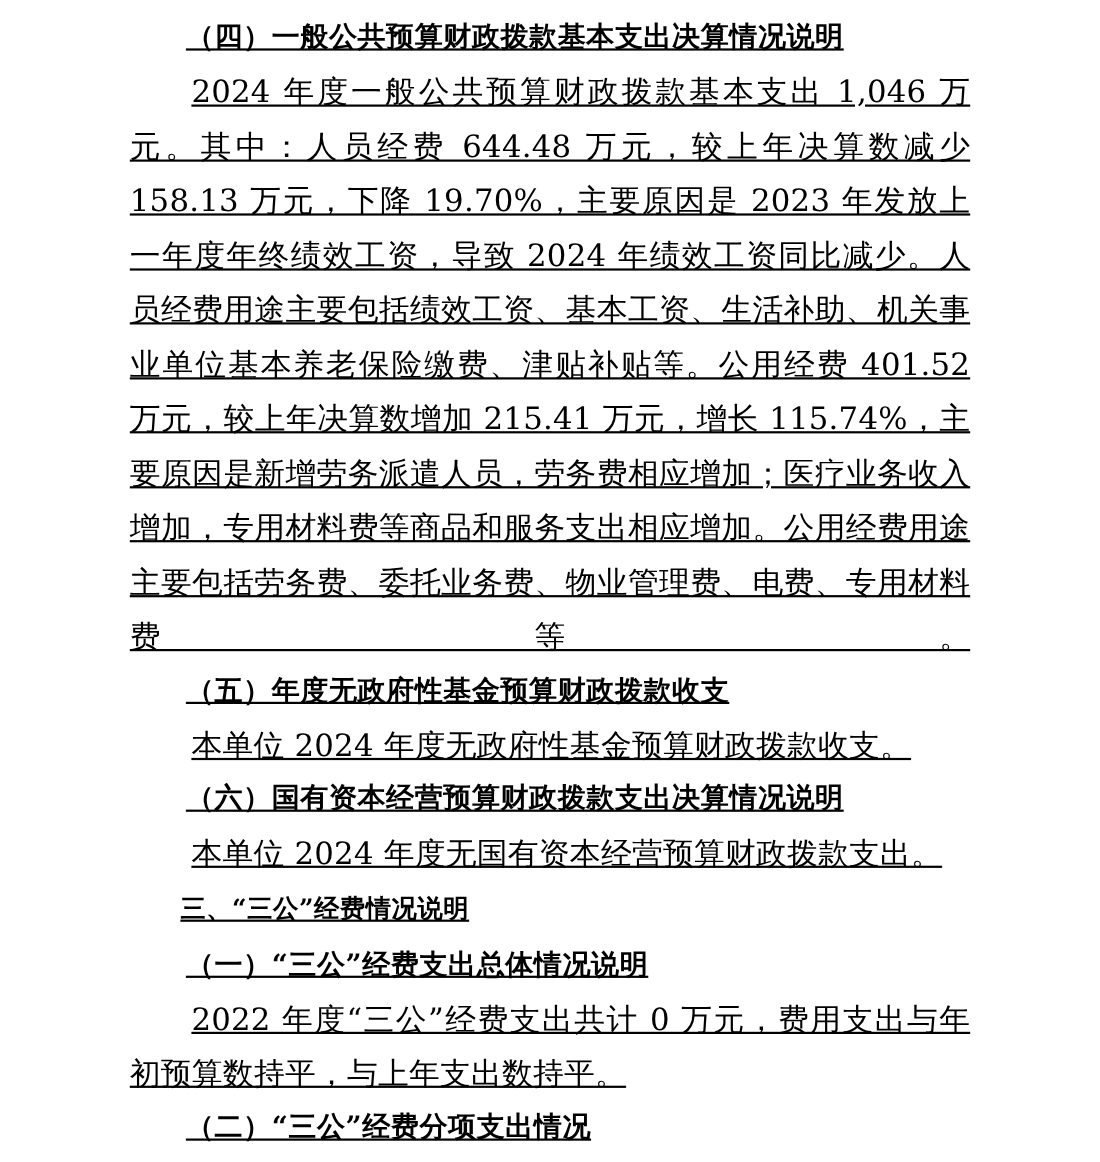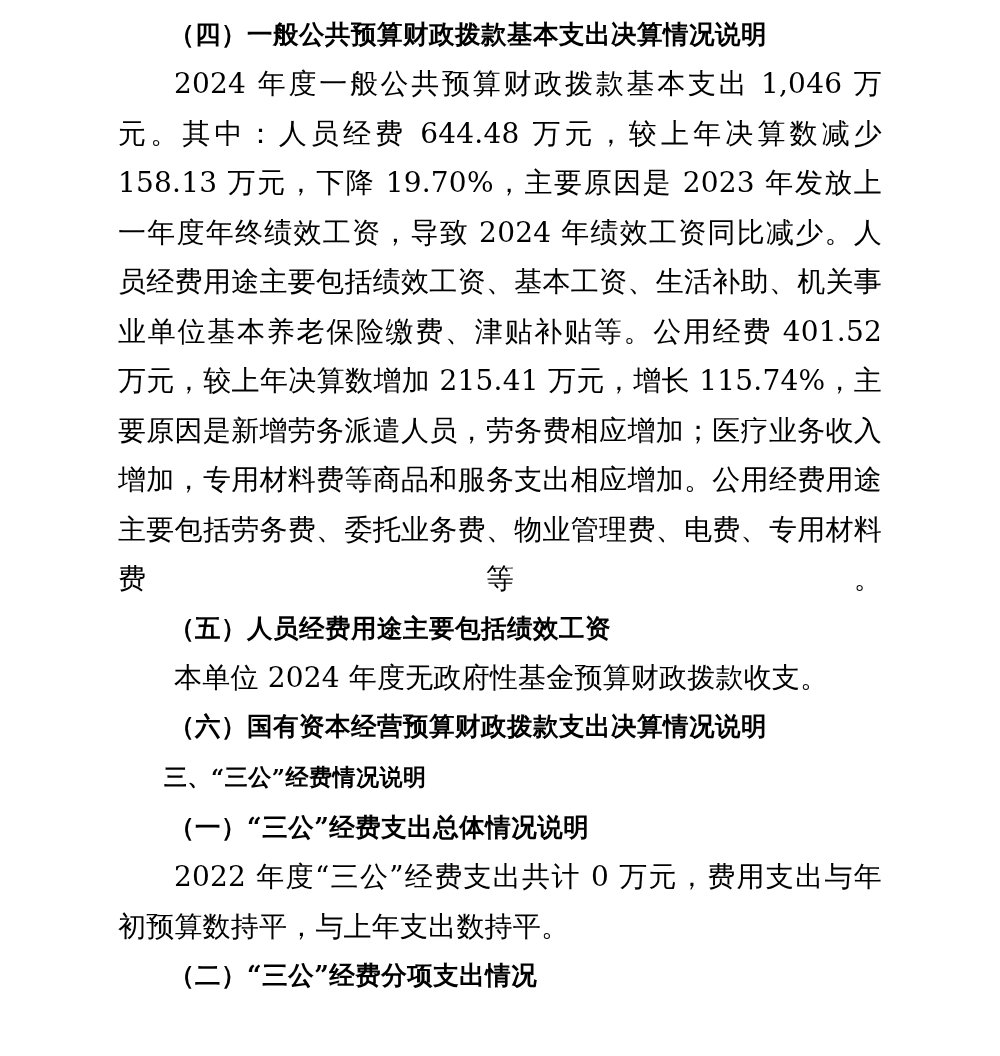--- a/index.html
+++ b/index.html
@@ -13,20 +13,21 @@
     font-family: "DejaVu Serif", "Liberation Serif", serif;
     color: #000000;
     overflow: hidden;
   }
   .page {
     width: 1000px;
     height: 988px;
     box-sizing: border-box;
     padding: 10px 118px 0 118px;
     position: relative;
+    text-decoration: underline;
   }
   .heading {
     font-size: 25.5px;
     font-weight: bold;
     line-height: 49px;
     letter-spacing: 0.5px;
     text-indent: 2em;
     margin: 0;
     white-space: nowrap;
   }
@@ -55,26 +56,27 @@
 </style>
 </head>
 <body>
 
 <div class="page">
 
   <h3 class="heading">（四）一般公共预算财政拨款基本支出决算情况说明</h3>
 
   <p class="para para-just">2024 年度一般公共预算财政拨款基本支出 1,046 万元。其中：人员经费 644.48 万元，较上年决算数减少 158.13 万元，下降 19.70%，主要原因是 2023 年发放上一年度年终绩效工资，导致 2024 年绩效工资同比减少。人员经费用途主要包括绩效工资、基本工资、生活补助、机关事业单位基本养老保险缴费、津贴补贴等。公用经费 401.52 万元，较上年决算数增加 215.41 万元，增长 115.74%，主要原因是新增劳务派遣人员，劳务费相应增加；医疗业务收入增加，专用材料费等商品和服务支出相应增加。公用经费用途主要包括劳务费、委托业务费、物业管理费、电费、专用材料费等。</p>
 
-  <h3 class="heading">（五）人员经费用途主要包括绩效工资</h3>
+  <h3 class="heading">（五）年度无政府性基金预算财政拨款收支</h3>
 
   <p class="para">本单位 2024 年度无政府性基金预算财政拨款收支。</p>
 
   <h3 class="heading">（六）国有资本经营预算财政拨款支出决算情况说明</h3>
 
+  <p class="para">本单位 2024 年度无国有资本经营预算财政拨款支出。</p>
 
   <h2 class="heading-major">三、“三公”经费情况说明</h2>
 
   <h3 class="heading">（一）“三公”经费支出总体情况说明</h3>
 
   <p class="para">2022 年度“三公”经费支出共计 0 万元，费用支出与年初预算数持平，与上年支出数持平。</p>
 
   <h3 class="heading">（二）“三公”经费分项支出情况</h3>
 
 

